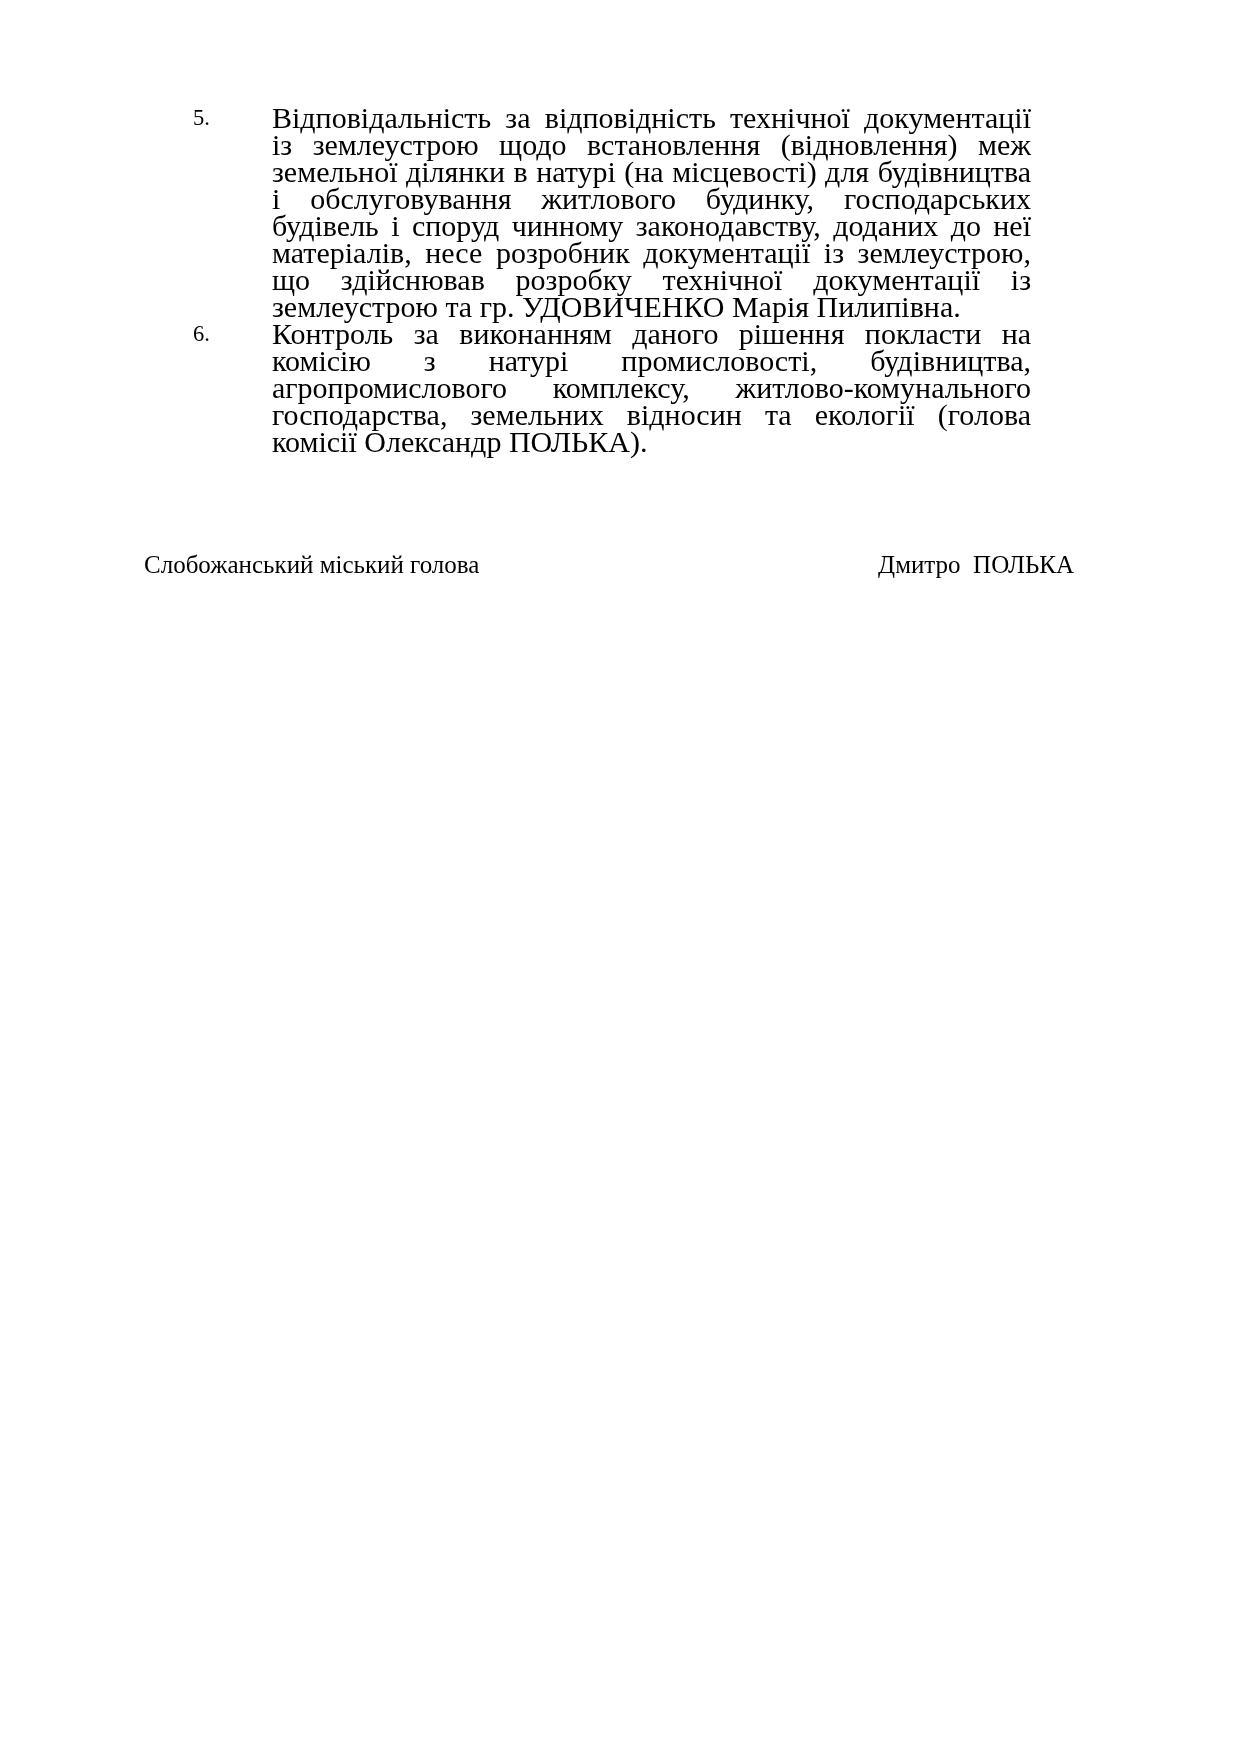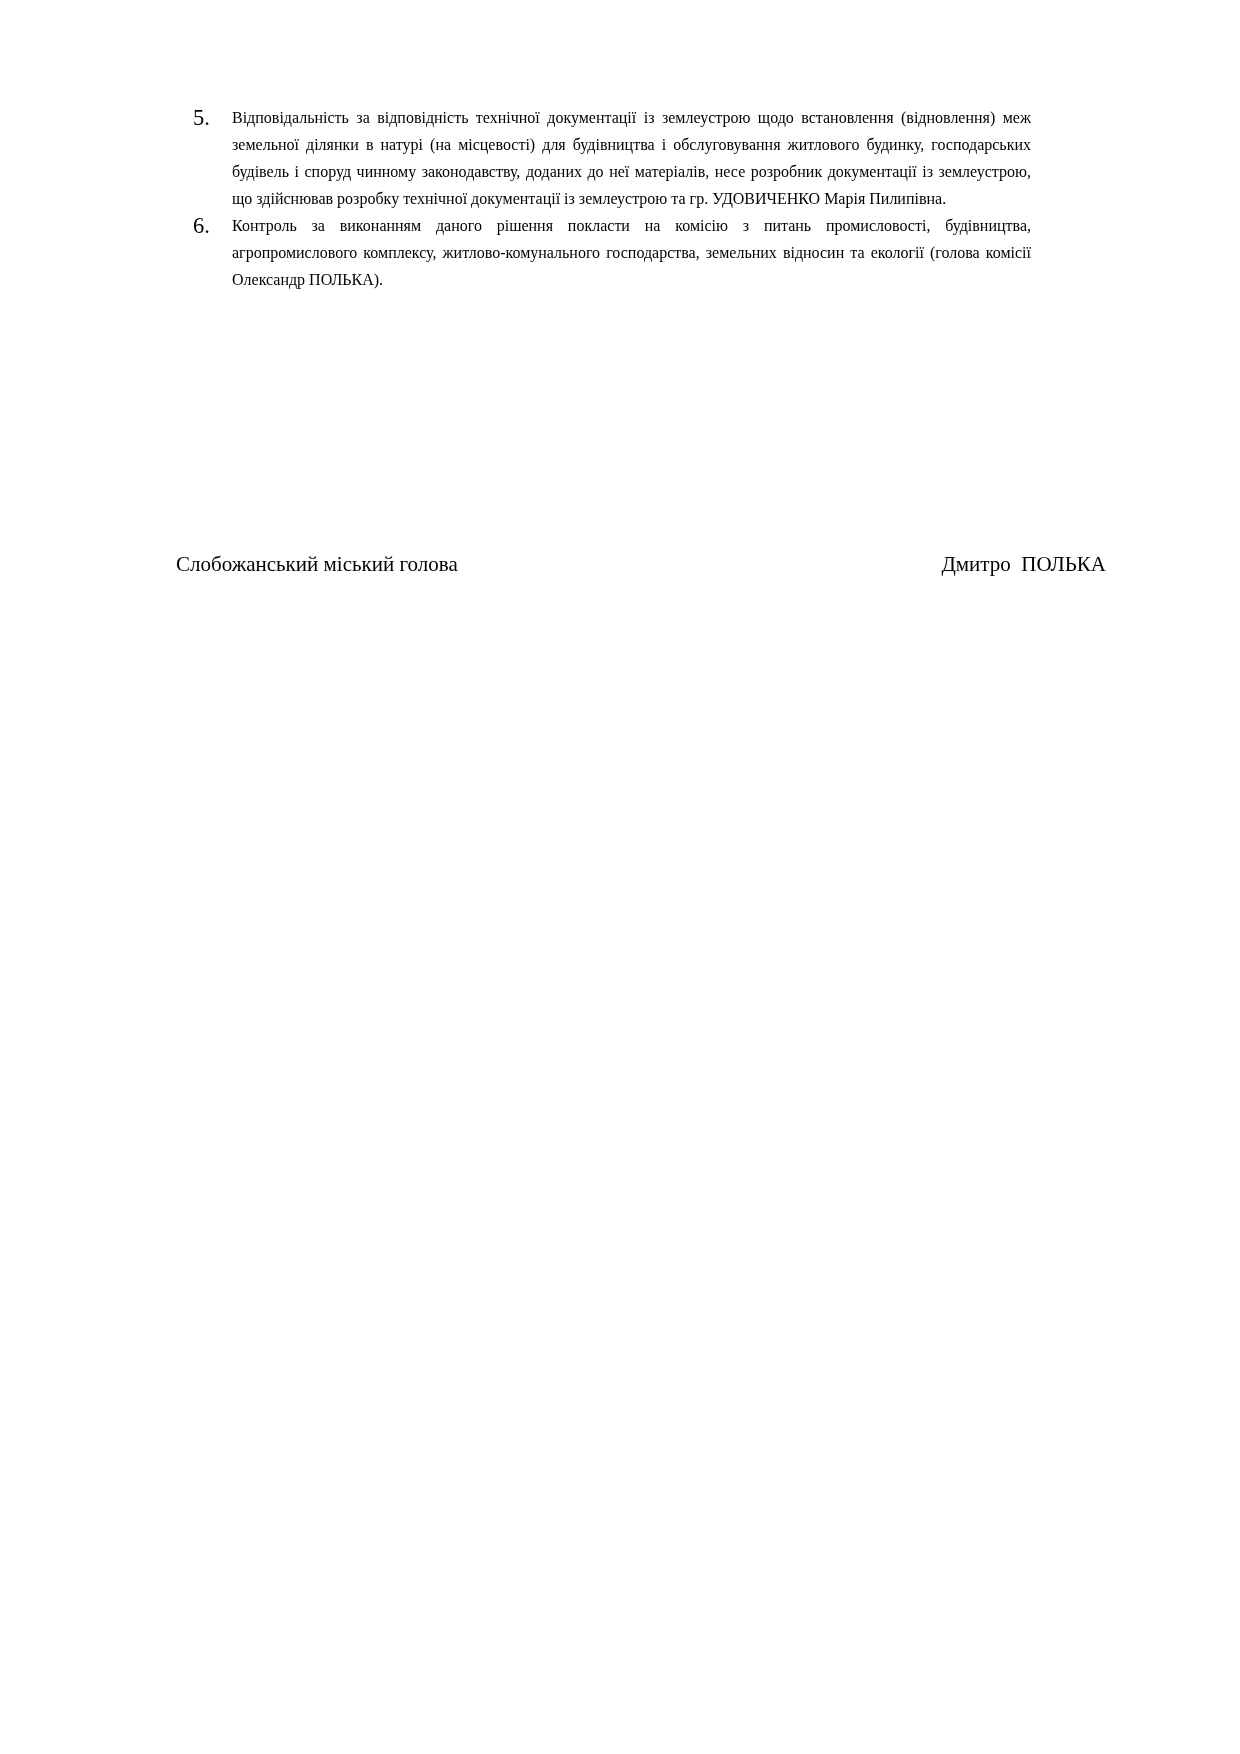--- a/index.html
+++ b/index.html
@@ -27,54 +27,55 @@
     align-items: flex-start;
   }
   .list-item .num {
     flex: 0 0 39px;
     width: 39px;
     font-size: 22.5px;
     line-height: 27px;
   }
   .list-item .txt {
     flex: 1 1 auto;
-    font-size: 16px;
+    font-size: 30px;
     line-height: 27px;
     text-align: justify;
+    margin-left: 40px;
   }
   .signature-row {
     position: absolute;
-    left: 176px;
+    left: 144px;
     top: 551px;
     width: 930px;
     display: flex;
     justify-content: space-between;
     align-items: flex-start;
-    font-size: 21px;
+    font-size: 25px;
     line-height: 27px;
   }
   .signature-row .sig-name {
     white-space: pre;
   }
 </style>
 </head>
 <body>
 
 <div class="page">
 
   <div class="numbered-list">
 
     <div class="list-item">
       <div class="num">5.</div>
       <div class="txt">Відповідальність за відповідність технічної документації із землеустрою щодо встановлення (відновлення) меж земельної ділянки в натурі (на місцевості) для будівництва і обслуговування житлового будинку, господарських будівель і споруд чинному законодавству, доданих до неї матеріалів, несе розробник документації із землеустрою, що здійснював розробку технічної документації із землеустрою та гр. УДОВИЧЕНКО Марія Пилипівна.</div>
     </div>
 
     <div class="list-item">
       <div class="num">6.</div>
-      <div class="txt">Контроль за виконанням даного рішення покласти на комісію з питань промисловості, будівництва, агропромислового комплексу, житлово-комунального господарства, земельних відносин та екології (голова комісії Олександр ПОЛЬКА).</div>
+      <div class="txt">Контроль за виконанням даного рішення покласти на комісію з натурі промисловості, будівництва, агропромислового комплексу, житлово-комунального господарства, земельних відносин та екології (голова комісії Олександр ПОЛЬКА).</div>
     </div>
 
   </div>
 
   <div class="signature-row">
     <span class="sig-title">Слобожанський міський голова</span>
     <span class="sig-name">Дмитро  ПОЛЬКА</span>
   </div>
 
 </div>

